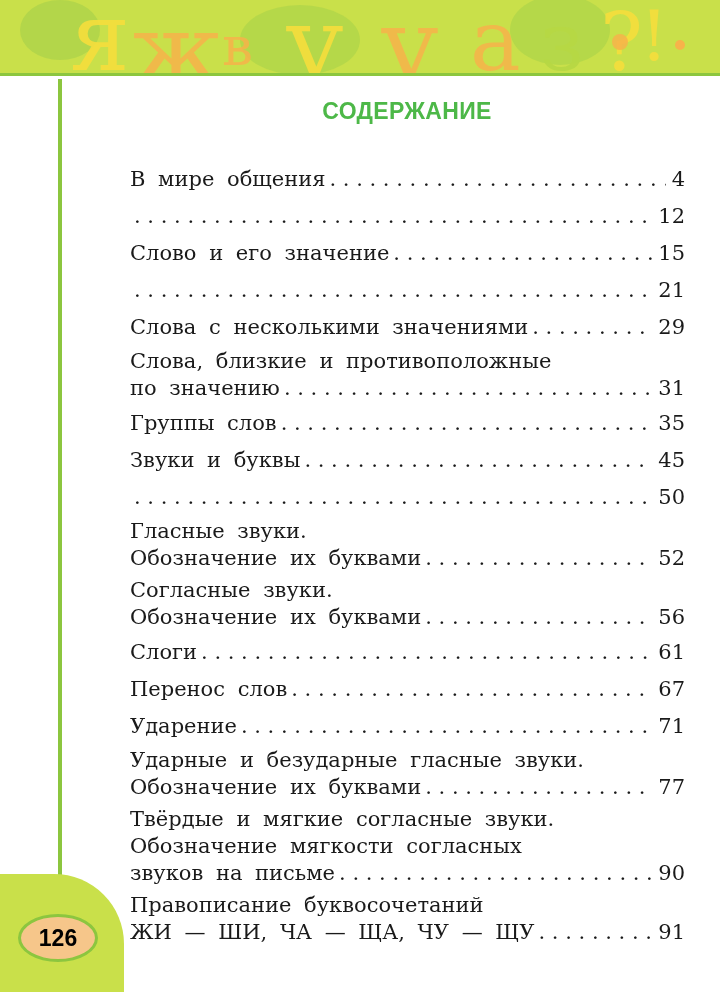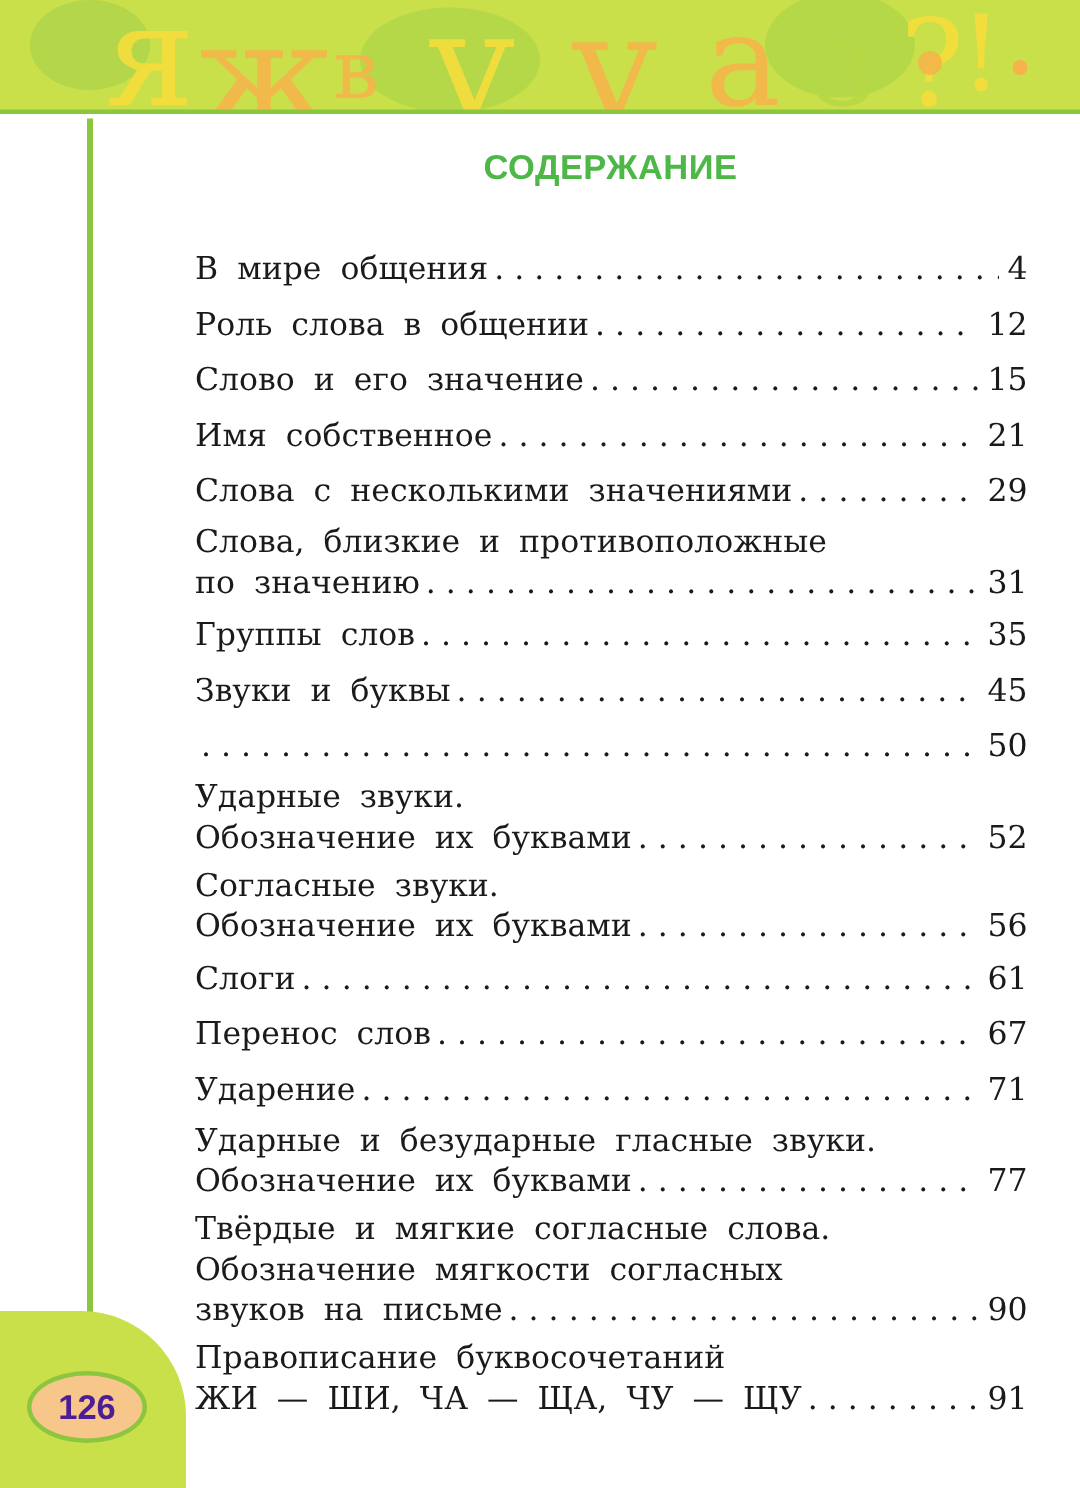--- a/index.html
+++ b/index.html
@@ -24,21 +24,21 @@
     background:#c9e04a;
     border-top-right-radius:70px;
   }
   .page-badge {
     position:absolute; left:18px; top:914px; width:80px; height:48px;
     border-radius:50%;
     background:#f6c68a;
     border:3px solid #8cc63f;
     display:flex; align-items:center; justify-content:center;
     font-family:"Liberation Sans", sans-serif; font-weight:bold;
-    font-size:23px; color:#4c1d95;
+    font-size:23px; color:#000000;
   }
 
   .title {
     position:absolute; left:0; width:814px; top:98px; text-align:center;
     font-family:"Liberation Sans", sans-serif; font-weight:bold;
     font-size:23px; color:#4db848; letter-spacing:0.3px;
   }
 
   .toc { position:absolute; left:130px; top:163px; width:555px; }
   .entry { margin-bottom:5px; font-size:21px; line-height:32px; }
@@ -90,35 +90,33 @@
 <div class="toc" id="toc">
     <div class="entry">
       <div class="line last">
         <span class="txt">В мире общения</span>
         <span class="dots"></span>
         <span class="num">4</span>
       </div>
     </div>
     <div class="entry">
       <div class="line last">
-        <span class="txt">Роль слова в общении</span>
         <span class="dots"></span>
         <span class="num">12</span>
       </div>
     </div>
     <div class="entry">
       <div class="line last">
         <span class="txt">Слово и его значение</span>
         <span class="dots"></span>
         <span class="num">15</span>
       </div>
     </div>
     <div class="entry">
       <div class="line last">
-        <span class="txt">Имя собственное</span>
         <span class="dots"></span>
         <span class="num">21</span>
       </div>
     </div>
     <div class="entry">
       <div class="line last">
         <span class="txt">Слова с несколькими значениями</span>
         <span class="dots"></span>
         <span class="num">29</span>
       </div>
@@ -148,21 +146,21 @@
       </div>
     </div>
     <div class="entry">
       <div class="line last">
         <span class="dots"></span>
         <span class="num">50</span>
       </div>
     </div>
     <div class="entry multi">
       <div class="line">
-        <span class="txt">Ударные звуки.</span>
+        <span class="txt">Гласные звуки.</span>
       </div>
       <div class="line last">
         <span class="txt">Обозначение их буквами</span>
         <span class="dots"></span>
         <span class="num">52</span>
       </div>
     </div>
     <div class="entry multi">
       <div class="line">
         <span class="txt">Согласные звуки.</span>
@@ -199,21 +197,21 @@
         <span class="txt">Ударные и безударные гласные звуки.</span>
       </div>
       <div class="line last">
         <span class="txt">Обозначение их буквами</span>
         <span class="dots"></span>
         <span class="num">77</span>
       </div>
     </div>
     <div class="entry multi">
       <div class="line">
-        <span class="txt">Твёрдые и мягкие согласные слова.</span>
+        <span class="txt">Твёрдые и мягкие согласные звуки.</span>
       </div>
       <div class="line">
         <span class="txt">Обозначение мягкости согласных</span>
       </div>
       <div class="line last">
         <span class="txt">звуков на письме</span>
         <span class="dots"></span>
         <span class="num">90</span>
       </div>
     </div>

